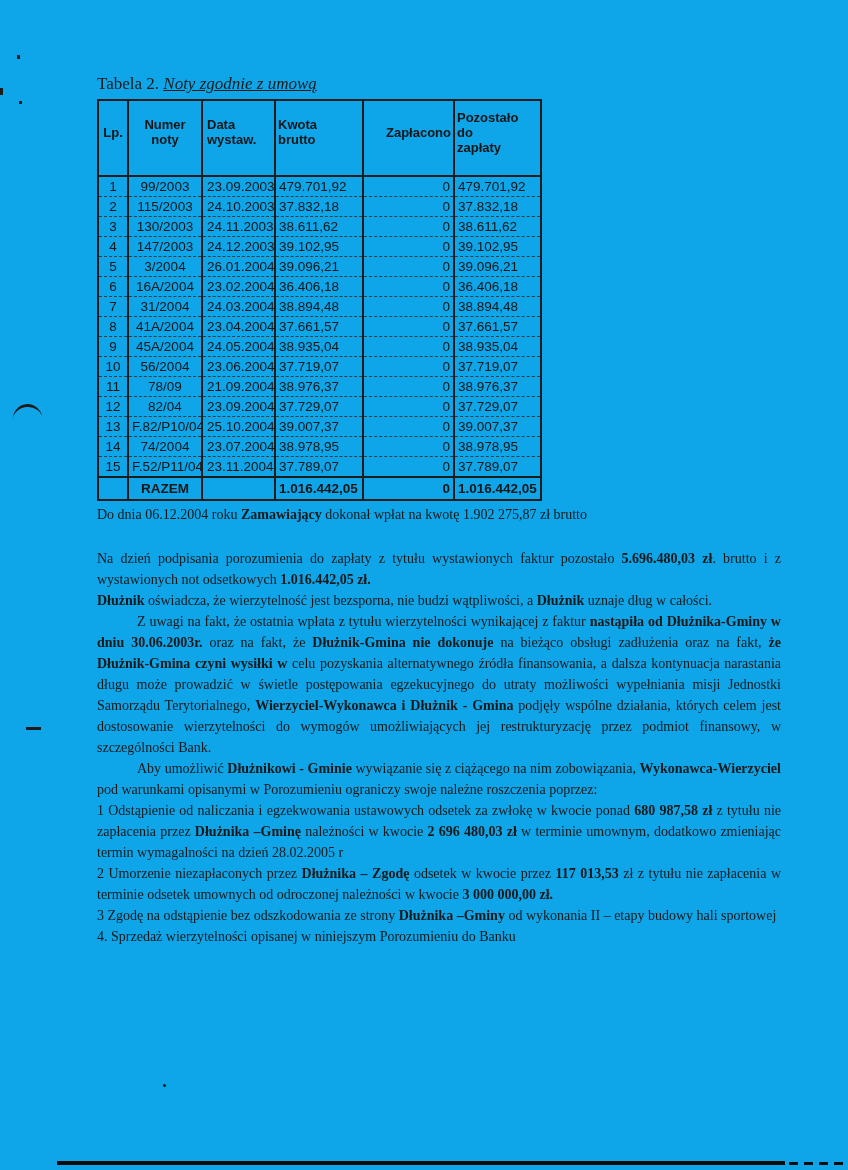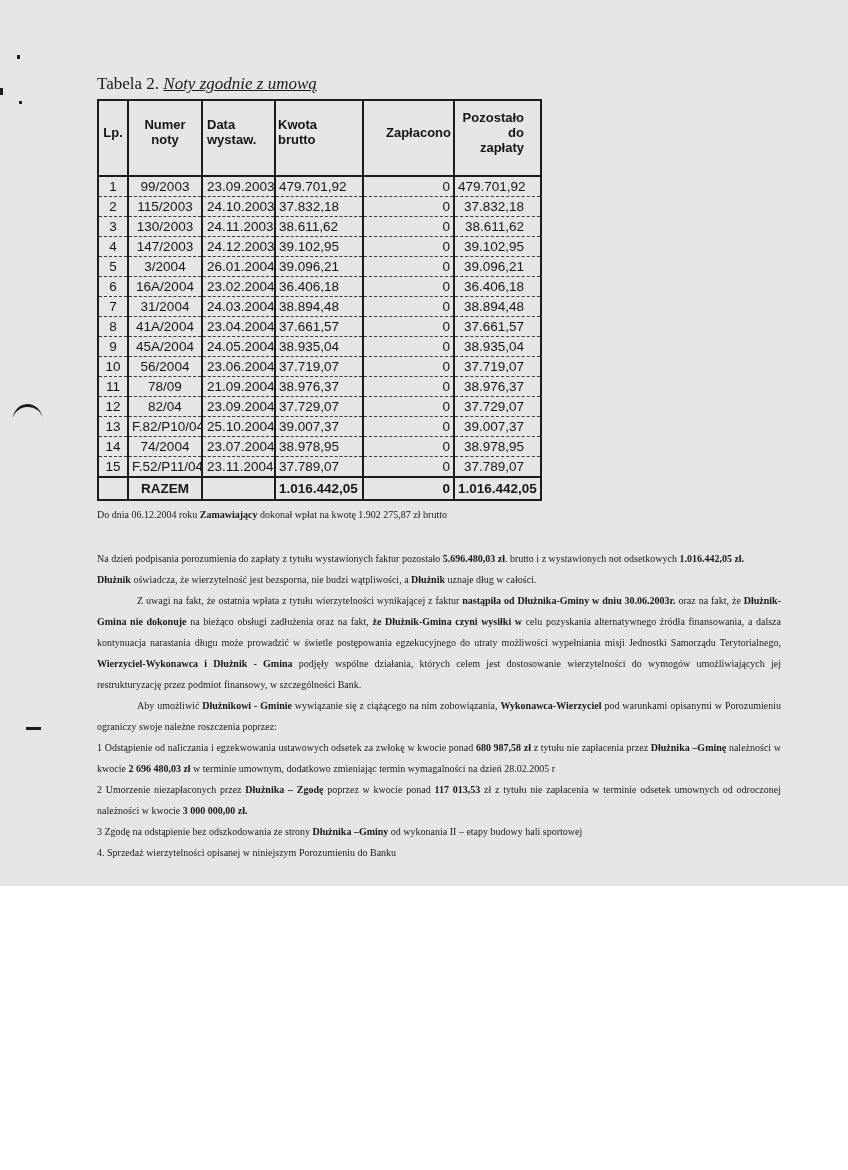--- a/index.html
+++ b/index.html
@@ -1,40 +1,40 @@
 <!DOCTYPE html>
 <html><head>
 <meta charset="utf-8">
 <style>
   html,body{margin:0;padding:0;background:#ffffff;}
-  .page{position:relative;width:848px;height:886px;background:#e5e5e5;color:#1b1b1b;
+  .page{position:relative;width:848px;height:1170px;background:#0ea5e9;color:#1b1b1b;
         font-family:"Liberation Serif", serif;overflow:hidden;}
 
   
   .caption{position:absolute;left:97px;top:74px;font-size:17px;white-space:nowrap;}
   .caption .it{font-style:italic;text-decoration:underline;}
 
   
   .doc-table{position:absolute;left:97px;top:99px;width:443px;border-collapse:collapse;
              table-layout:fixed;font-family:"Liberation Sans", sans-serif;color:#161616;}
   .doc-table th{border:2px solid #1c1c1c;font-size:13px;font-weight:bold;height:62px;
                 vertical-align:middle;padding:0 2px 12px;line-height:15px;}
   .doc-table td{border-left:2px solid #1c1c1c;border-right:2px solid #1c1c1c;
                 border-top:1px dashed #3a3a3a;border-bottom:1px dashed #3a3a3a;
                 font-size:13.5px;height:19px;padding:0 3px;white-space:nowrap;overflow:hidden;}
   .doc-table tr.total td{font-weight:bold;border-top:2px solid #1c1c1c;border-bottom:2px solid #1c1c1c;height:21px;margin-top:38px;}
   .doc-table .c0{text-align:center;}
   .doc-table .c1{text-align:center;}
   .doc-table .c2{text-align:left;padding-left:4px;}
   .doc-table .c3{text-align:left;padding-right:8px;}
   .doc-table .c4{text-align:right;}
-  .doc-table .c5{text-align:right;padding-right:16px;}
-
-  
-  .text-block{position:absolute;left:97px;top:504px;width:684px;font-size:10px;
+  .doc-table .c5{text-align:left;padding-right:16px;}
+
+  
+  .text-block{position:absolute;left:97px;top:504px;width:684px;font-size:14px;
               line-height:21px;text-align:justify;color:#191919;}
   .para{margin:0;}
   .para.indent{text-indent:40px;}
   .para.gap-after{margin-bottom:23px;}
   .para b{font-weight:bold;}
 
   
   .speck{position:absolute;background:#1c1c1c;}
   #sp1{left:17px;top:55px;width:3px;height:4px;}
   #sp2{left:0px;top:88px;width:3px;height:7px;}
@@ -206,21 +206,21 @@
       </tbody>
   </table>
 
   <div class="text-block" id="paragraphs">
       <div class="para gap-after"><span>Do dnia 06.12.2004 roku </span><b>Zamawiający</b><span> dokonał wpłat na kwotę 1.902 275,87 zł  brutto</span></div>
       <div class="para"><span>Na dzień podpisania porozumienia do zapłaty z tytułu wystawionych faktur pozostało </span><b>5.696.480,03 zł</b><span>. brutto i  z wystawionych not odsetkowych </span><b>1.016.442,05 zł.</b></div>
       <div class="para"><b>Dłużnik</b><span> oświadcza, że wierzytelność jest bezsporna, nie budzi wątpliwości, a </span><b>Dłużnik</b><span> uznaje dług w całości.</span></div>
       <div class="para indent"><span>Z uwagi na fakt, że ostatnia wpłata z tytułu wierzytelności wynikającej z faktur </span><b>nastąpiła od Dłużnika-Gminy w dniu 30.06.2003r.</b><span> oraz na fakt, że </span><b>Dłużnik-Gmina nie dokonuje</b><span> na bieżąco obsługi zadłużenia oraz na fakt, </span><b>że Dłużnik-Gmina czyni wysiłki w</b><span> celu pozyskania alternatywnego źródła finansowania, a dalsza kontynuacja narastania długu może prowadzić w świetle postępowania egzekucyjnego do utraty możliwości wypełniania misji Jednostki Samorządu Terytorialnego, </span><b>Wierzyciel-Wykonawca i Dłużnik - Gmina</b><span> podjęły wspólne działania, których celem jest  dostosowanie  wierzytelności do wymogów umożliwiających jej restrukturyzację przez podmiot finansowy, w szczególności Bank.</span></div>
       <div class="para indent"><span>Aby umożliwić </span><b>Dłużnikowi - Gminie</b><span> wywiązanie się z ciążącego na nim zobowiązania, </span><b>Wykonawca-Wierzyciel</b><span> pod warunkami opisanymi w Porozumieniu ograniczy swoje należne roszczenia poprzez:</span></div>
       <div class="para"><span>1  Odstąpienie od naliczania i egzekwowania ustawowych odsetek za zwłokę w kwocie ponad </span><b>680 987,58 zł</b><span> z tytułu nie zapłacenia przez </span><b>Dłużnika –Gminę</b><span> należności w kwocie </span><b>2 696 480,03 zł</b><span> w terminie umownym, dodatkowo zmieniając termin wymagalności na dzień 28.02.2005 r</span></div>
-      <div class="para"><span>2  Umorzenie niezapłaconych przez </span><b>Dłużnika – Zgodę</b><span> poprzez w kwocie ponad  </span><b>117 013,53</b><span> zł z tytułu  nie zapłacenia w terminie odsetek umownych od odroczonej należności w kwocie </span><b>3 000 000,00 zł.</b></div>
+      <div class="para"><span>2  Umorzenie niezapłaconych przez </span><b>Dłużnika – Zgodę</b><span> odsetek w kwocie przez  </span><b>117 013,53</b><span> zł z tytułu  nie zapłacenia w terminie odsetek umownych od odroczonej należności w kwocie </span><b>3 000 000,00 zł.</b></div>
       <div class="para"><span>3 Zgodę na odstąpienie bez odszkodowania ze strony </span><b>Dłużnika –Gminy</b><span> od wykonania II – etapy budowy hali sportowej</span></div>
       <div class="para"><span>4. Sprzedaż wierzytelności opisanej w niniejszym Porozumieniu do Banku</span></div>
     </div>
 
   <div class="speck" id="sp1"></div>
   <div class="speck" id="sp2"></div>
   <div class="speck" id="sp3"></div>
   <div class="speck" id="sp4"></div>
   <div class="curve-mark"></div>
   <div class="dash-mark"></div>

